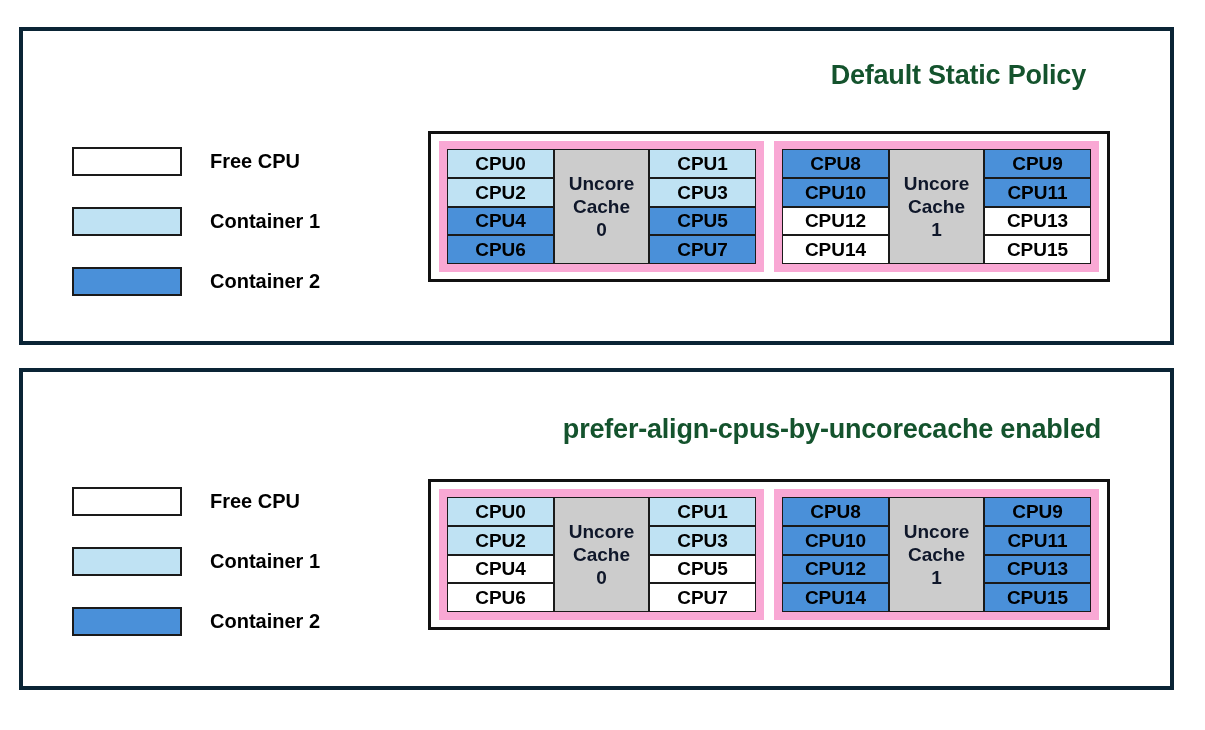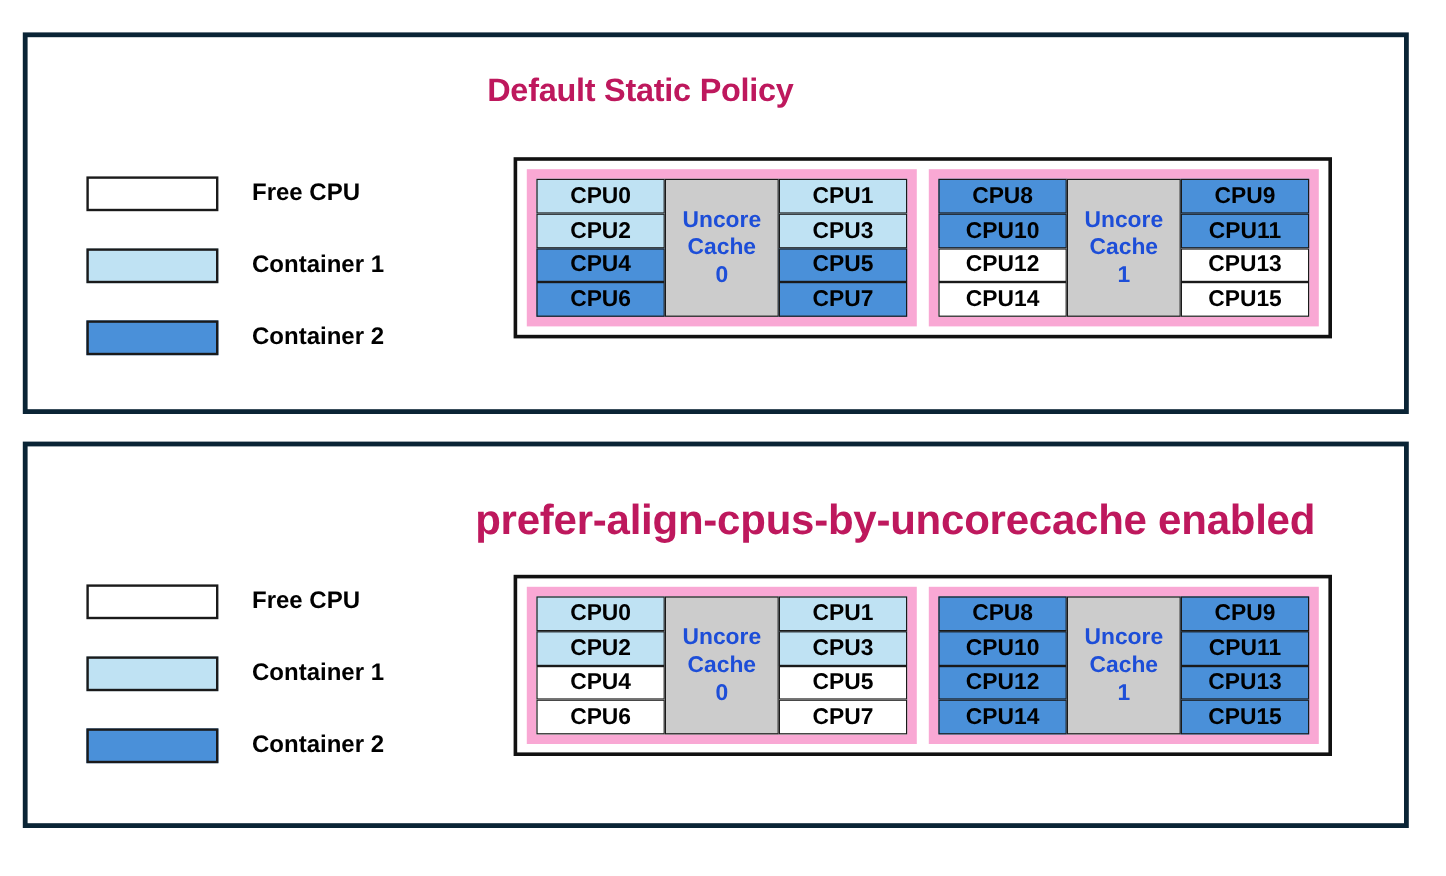--- a/index.html
+++ b/index.html
@@ -21,37 +21,37 @@
     width: 1155px;
     border: 4px solid #0a2435;
     box-sizing: border-box;
     background: #ffffff;
   }
   .panel-top    { top: 27px;  height: 318px; }
   .panel-bottom { top: 368px; height: 322px; }
 
   .panel-title {
     position: absolute;
-    text-align: left;
-    font-weight: bold;
-    color: #be185d;
+    text-align: right;
+    font-weight: bold;
+    color: #14532d;
     white-space: nowrap;
     letter-spacing: -0.2px;
   }
   .title-top {
     top: 60px;
     left: 406px;
     width: 680px;
     font-size: 27px;
   }
   .title-bottom {
     top: 414px;
-    left: 396px;
+    left: 421px;
     width: 680px;
-    font-size: 35px;
+    font-size: 27px;
   }
 
   
   .legend {
     position: absolute;
     left: 72px;
   }
   .legend-top    { top: 131px; }
   .legend-bottom { top: 471px; }
 
@@ -115,21 +115,21 @@
     flex: 0 0 95px;
     background: #cccccc;
     border: 1.5px solid #1a1a1a;
     box-sizing: border-box;
     display: flex;
     flex-direction: column;
     align-items: center;
     justify-content: center;
     font-size: 19px;
     font-weight: bold;
-    color: #1d4ed8;
+    color: #0f172a;
     line-height: 1.22;
     text-align: center;
   }
 </style>
 </head>
 <body>
 
 <div class="panel panel-top"></div>
 
 <div class="panel-title title-top">Default Static Policy</div>

